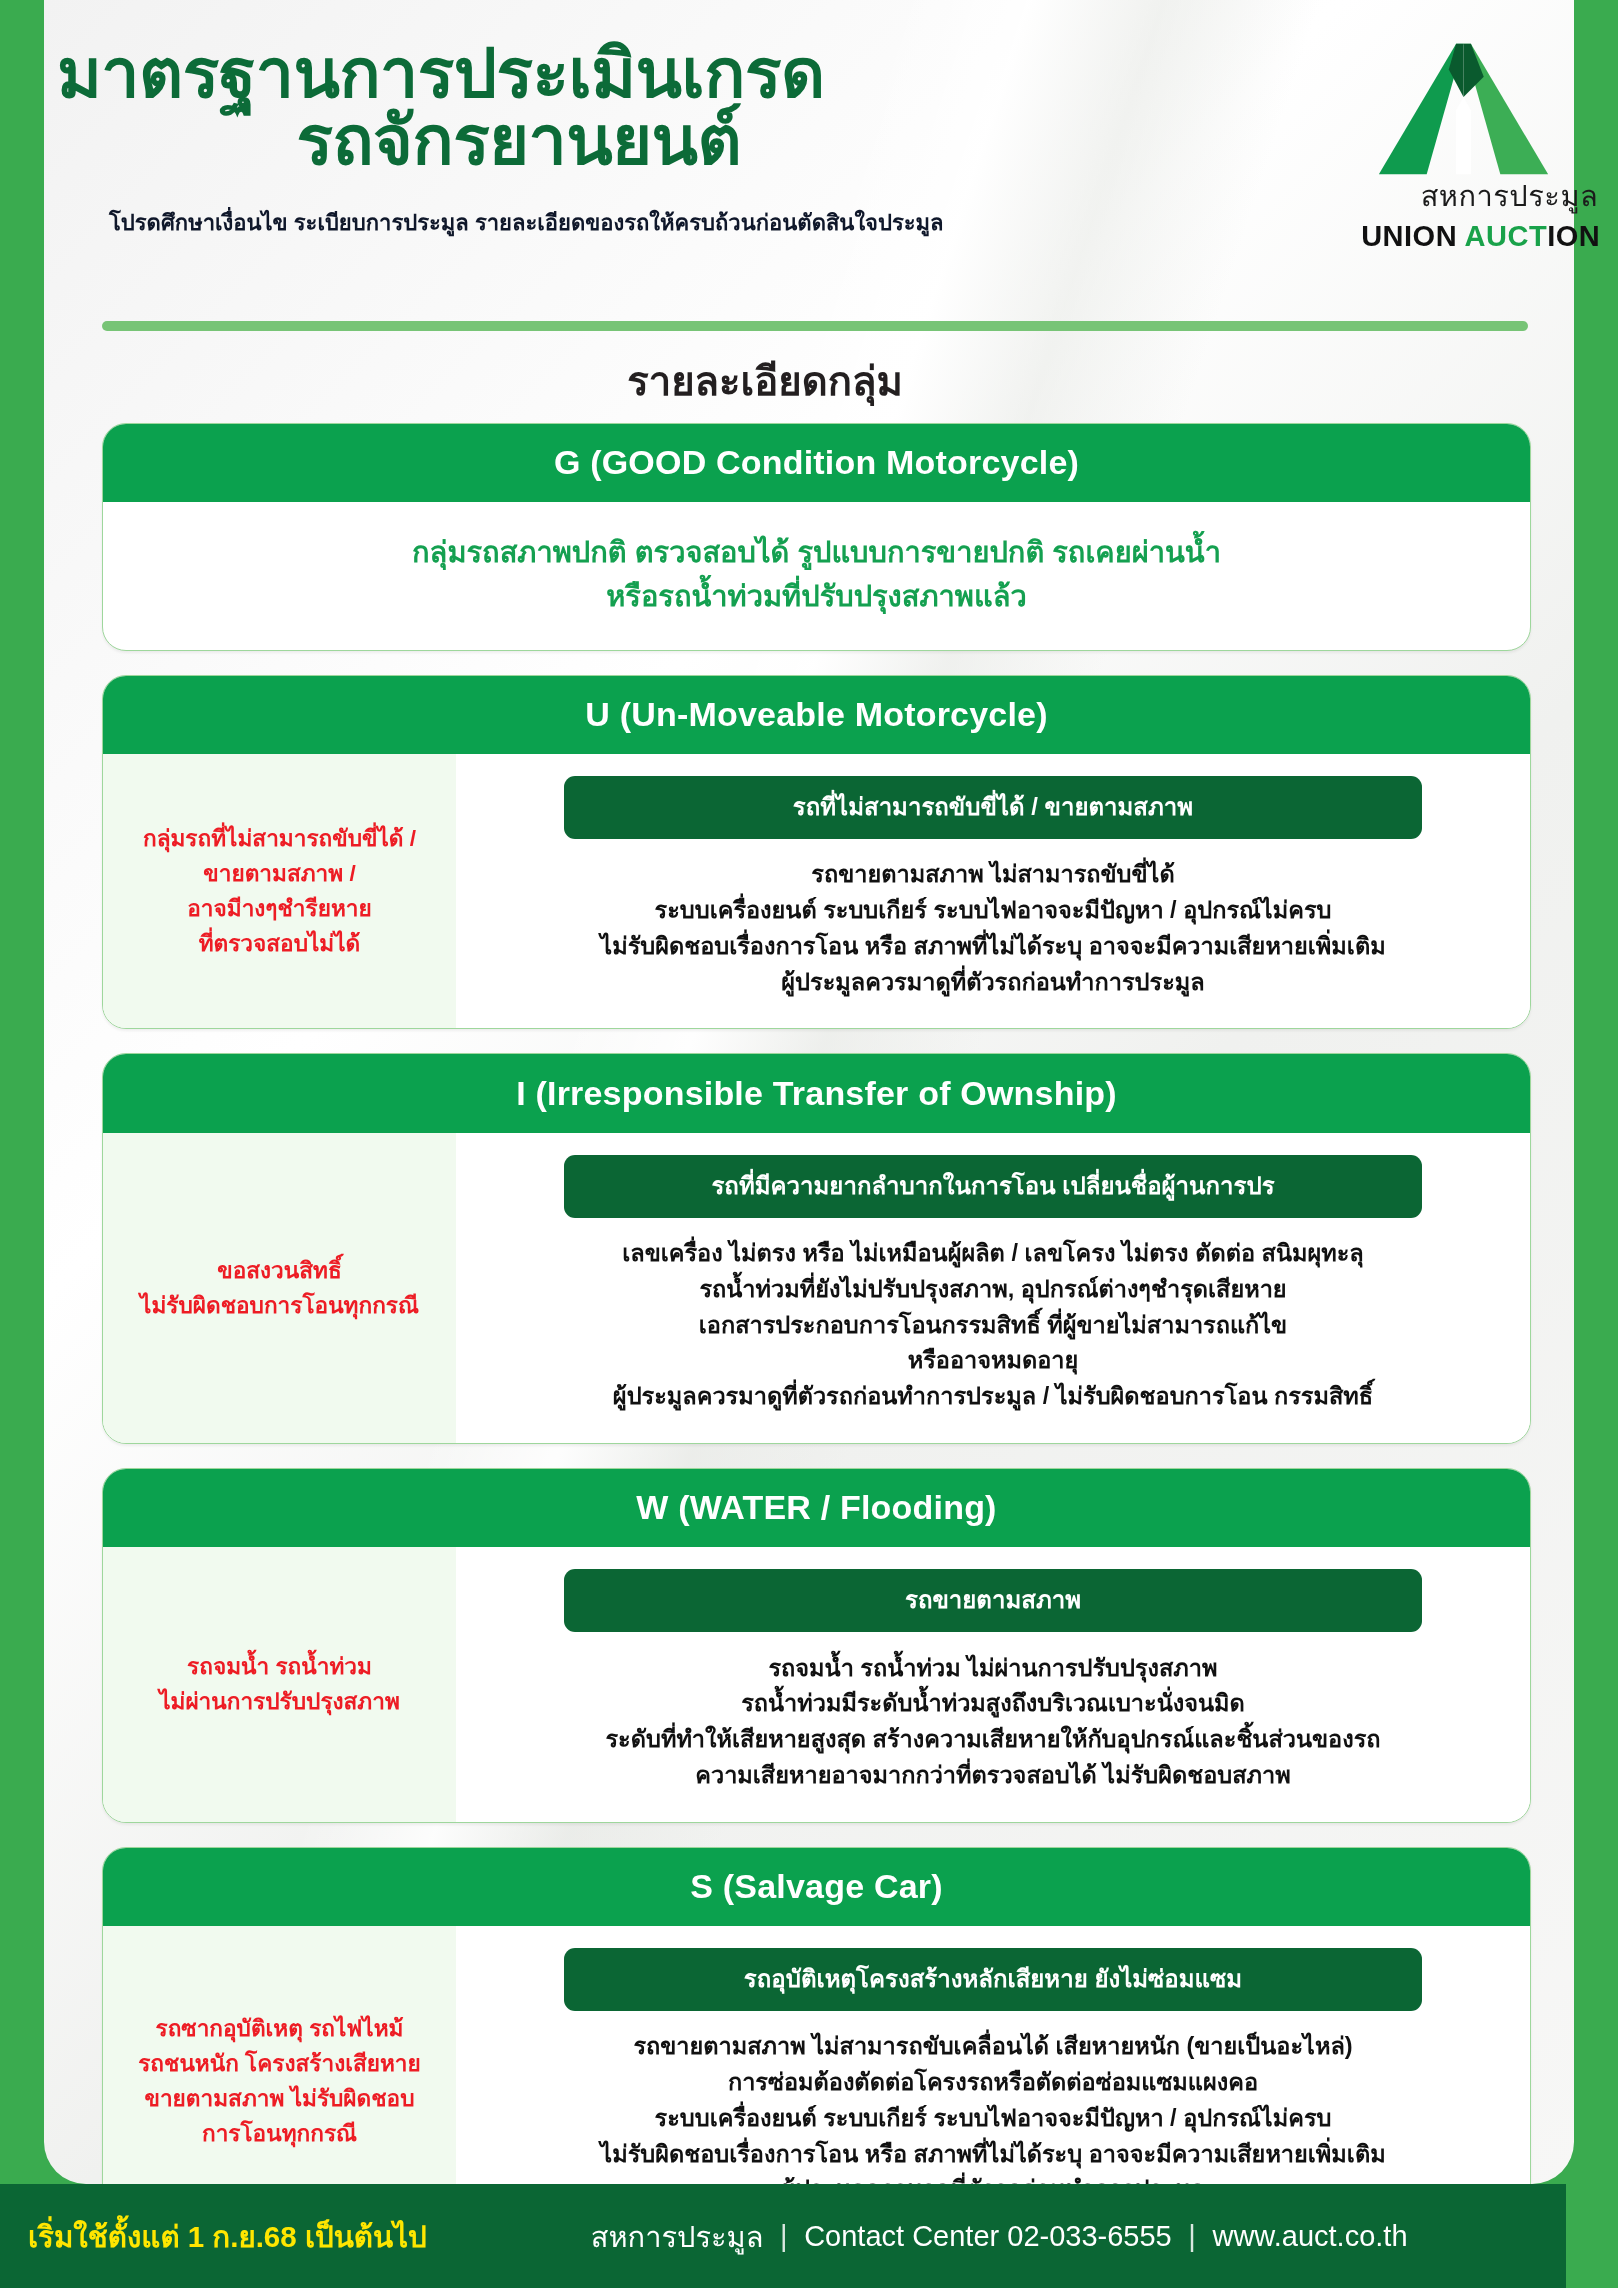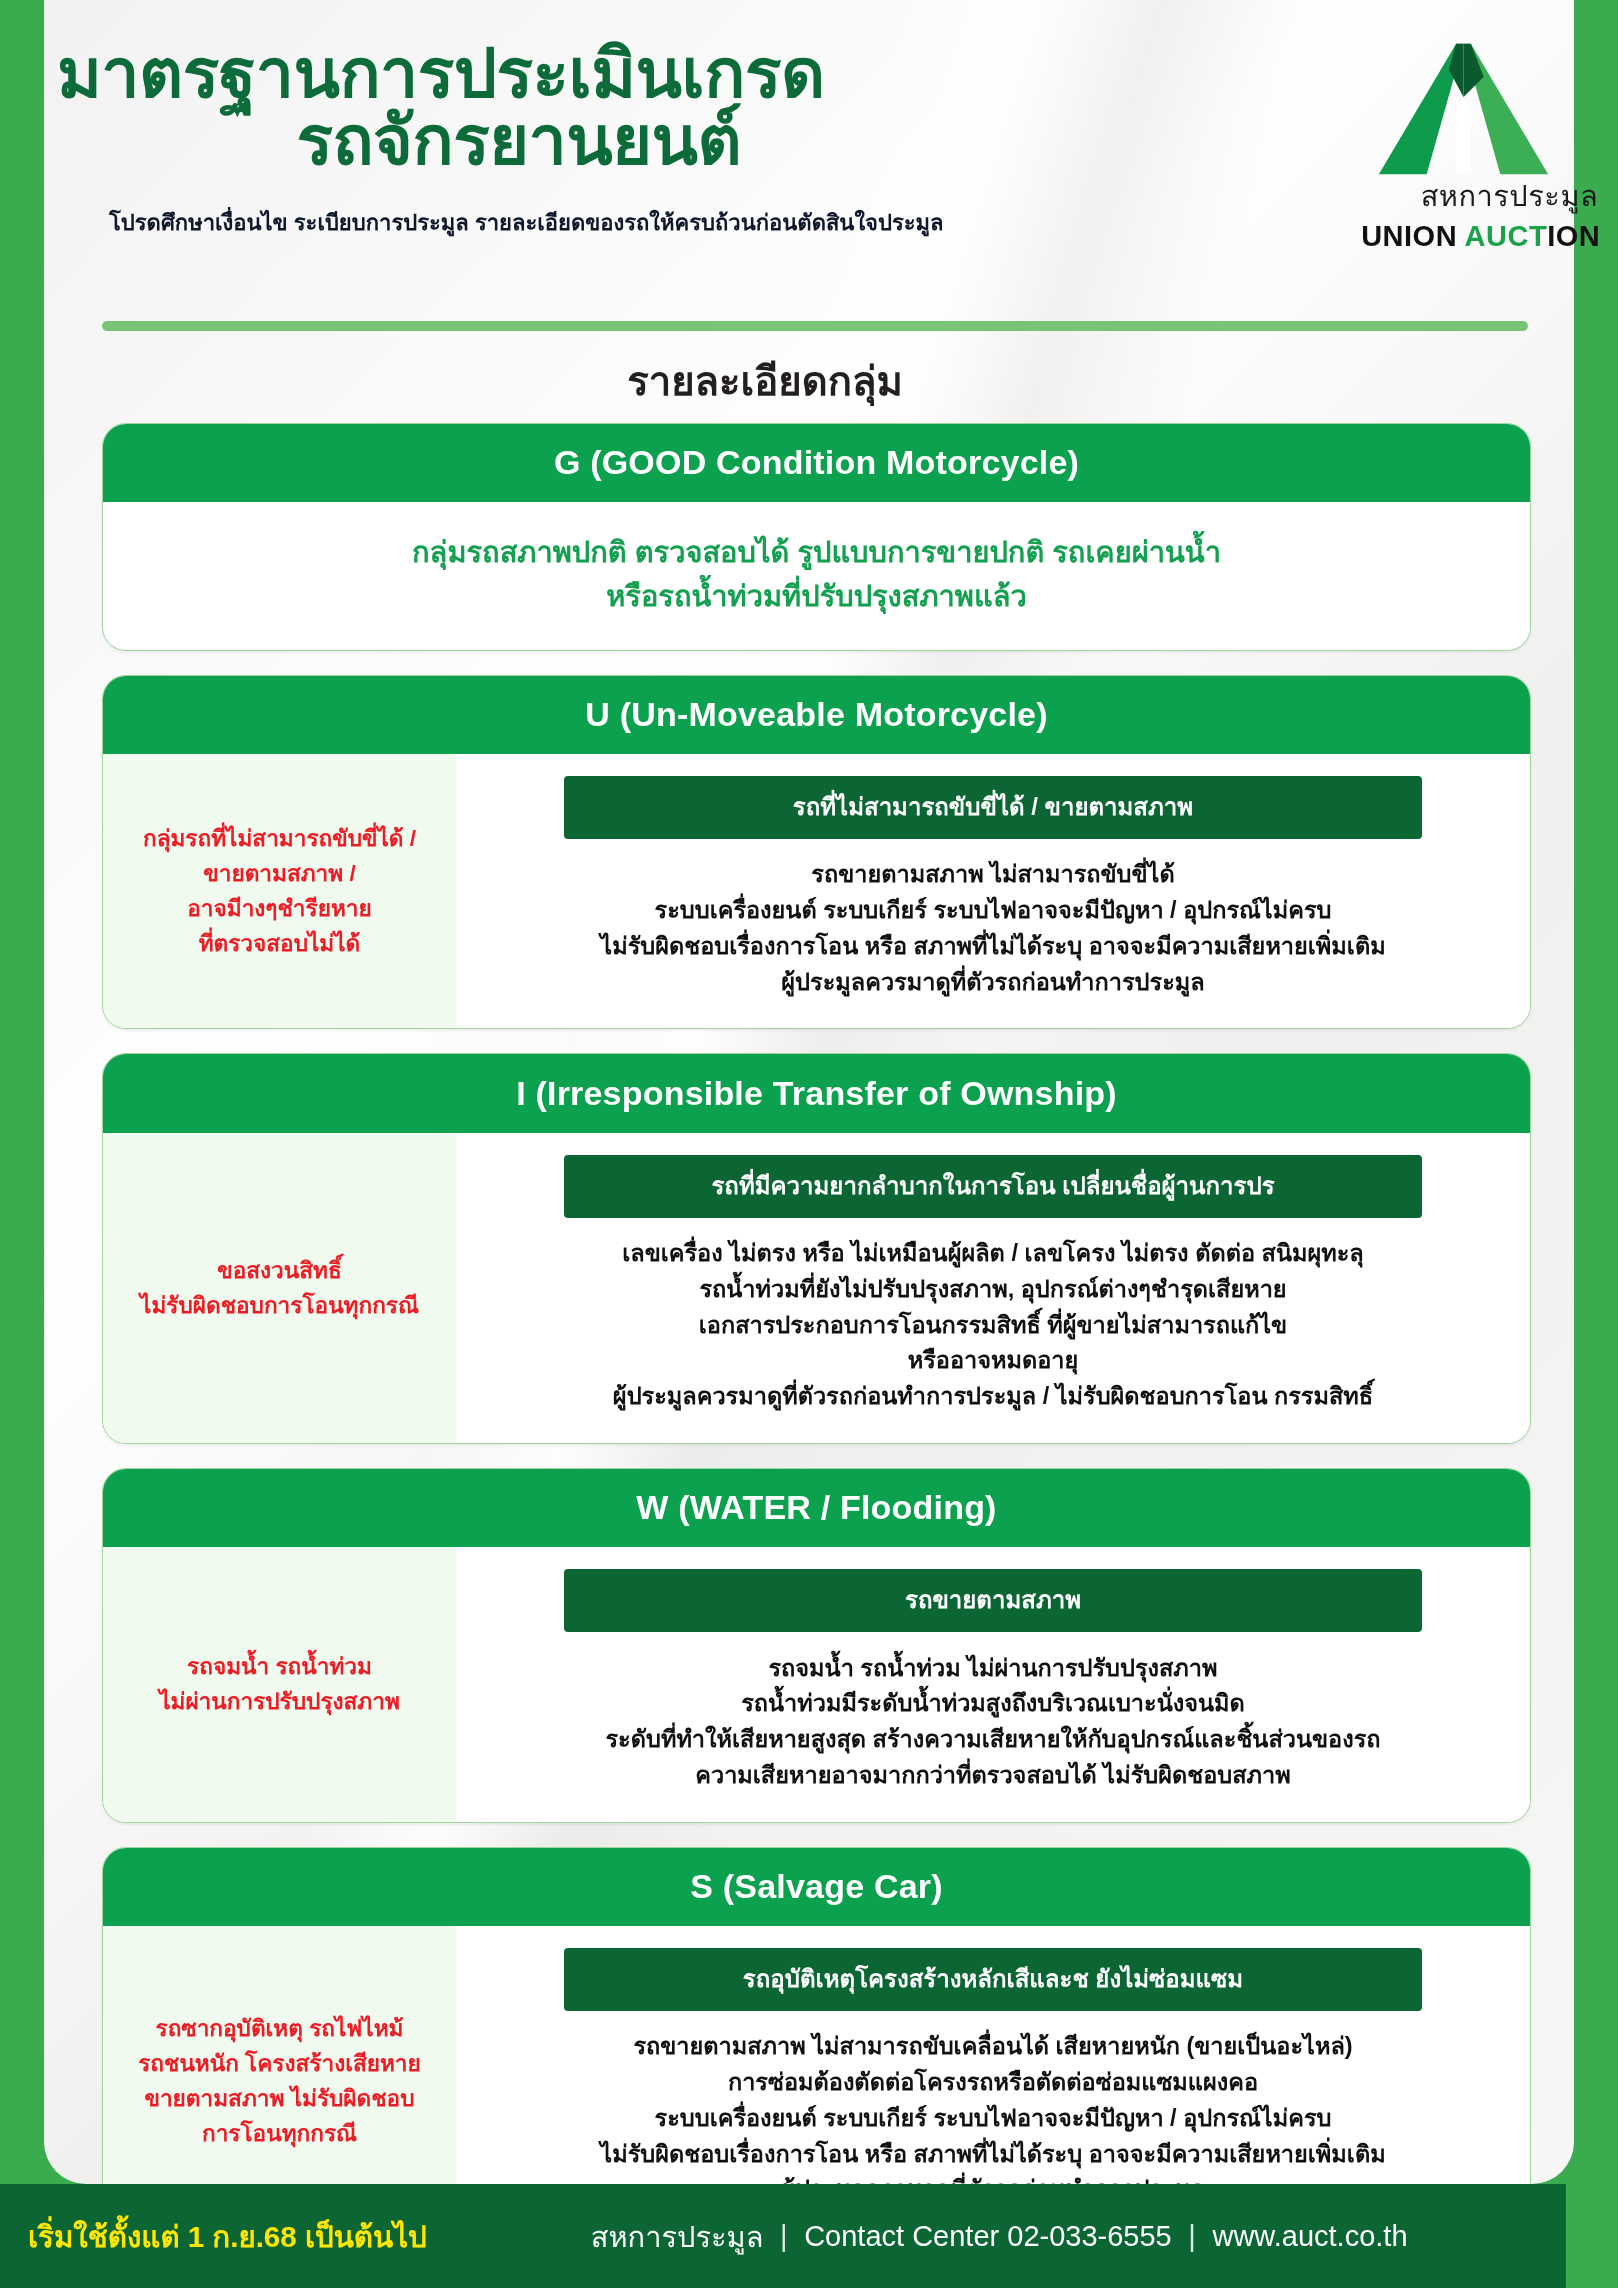--- a/index.html
+++ b/index.html
@@ -172,21 +172,21 @@
   .right-pane {
     flex: 1 1 auto;
     background: #ffffff;
     padding: 22px 22px 28px;
     text-align: center;
   }
 
   .pill {
     background: #0B6634;
     color: #ffffff;
-    border-radius: 4px;
+    border-radius: 11px;
     font-size: 24px;
     font-weight: 600;
     padding: 11px 24px 13px;
     margin: 0 auto 18.5px;
     max-width: 858px;
   }
 
   .detail {
     color: #111111;
     font-size: 23.5px;
@@ -336,21 +336,21 @@
         <div class="card-body">
           <div class="left-pane">
             <div class="left-pane-text">
               <div>รถซากอุบัติเหตุ รถไฟไหม้</div>
               <div>รถชนหนัก โครงสร้างเสียหาย</div>
               <div>ขายตามสภาพ ไม่รับผิดชอบ</div>
               <div>การโอนทุกกรณี</div>
             </div>
           </div>
           <div class="right-pane">
-            <div class="pill">รถอุบัติเหตุโครงสร้างหลักเสีและช ยังไม่ซ่อมแซม</div>
+            <div class="pill">รถอุบัติเหตุโครงสร้างหลักเสียหาย ยังไม่ซ่อมแซม</div>
             <div class="detail">
               <div>รถขายตามสภาพ ไม่สามารถขับเคลื่อนได้ เสียหายหนัก (ขายเป็นอะไหล่)</div>
               <div>การซ่อมต้องตัดต่อโครงรถหรือตัดต่อซ่อมแซมแผงคอ</div>
               <div>ระบบเครื่องยนต์ ระบบเกียร์ ระบบไฟอาจจะมีปัญหา / อุปกรณ์ไม่ครบ</div>
               <div>ไม่รับผิดชอบเรื่องการโอน หรือ สภาพที่ไม่ได้ระบุ อาจจะมีความเสียหายเพิ่มเติม</div>
               <div>ผู้ประมูลควรมาดูที่ตัวรถก่อนทำการประมูล</div>
             </div>
           </div>
         </div>
       </div>

